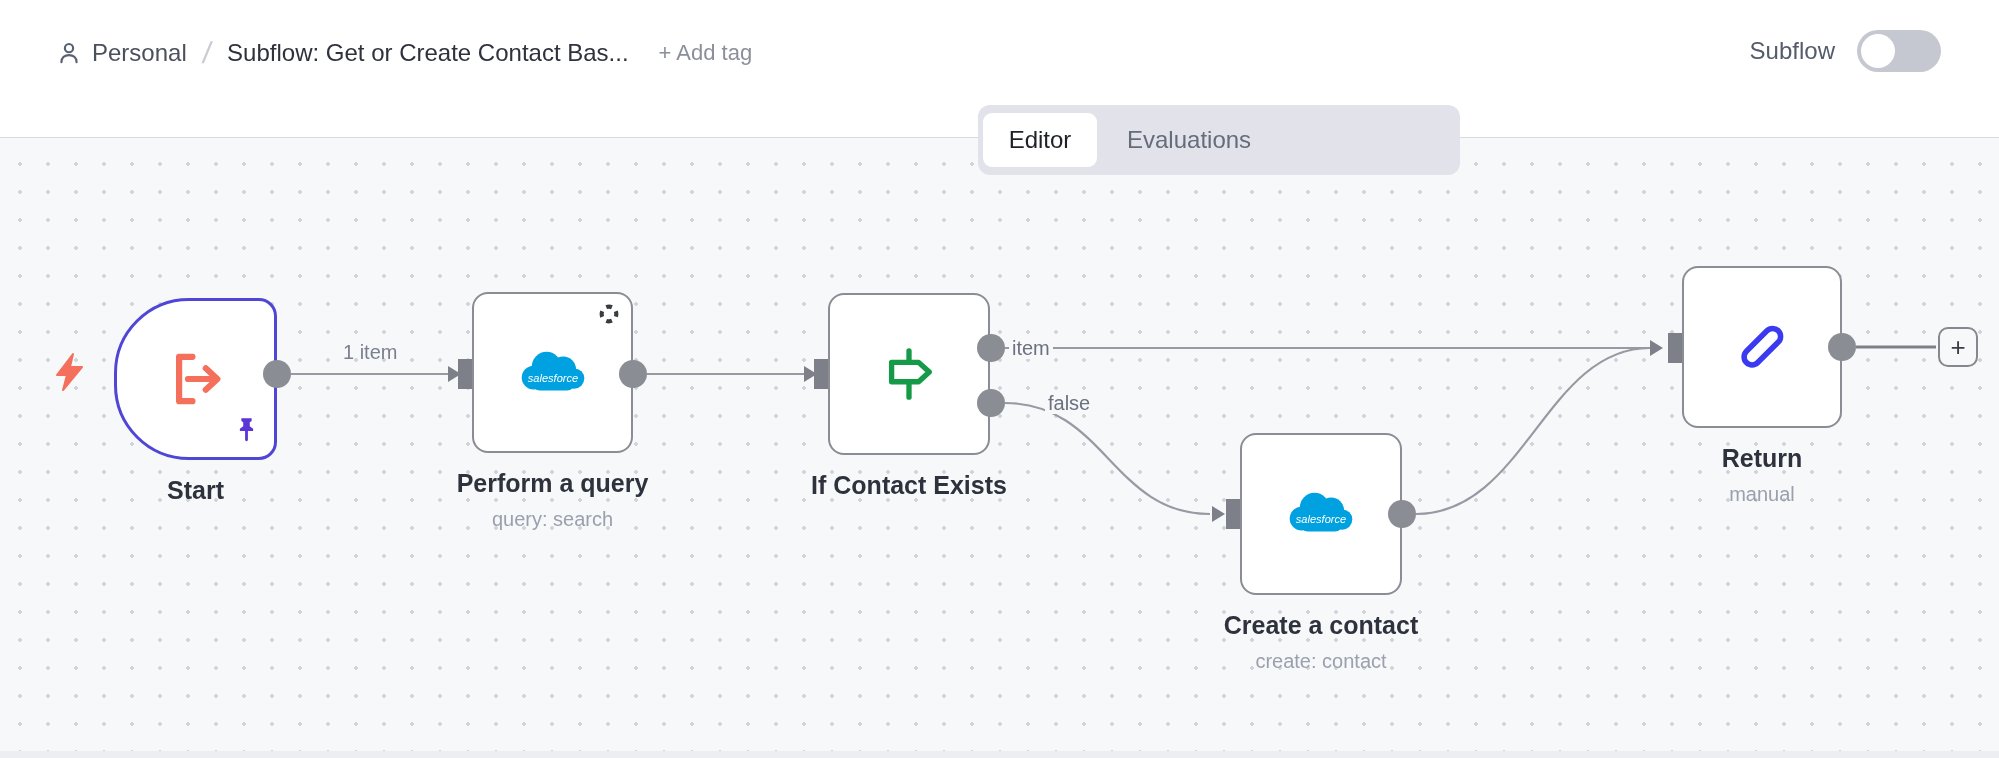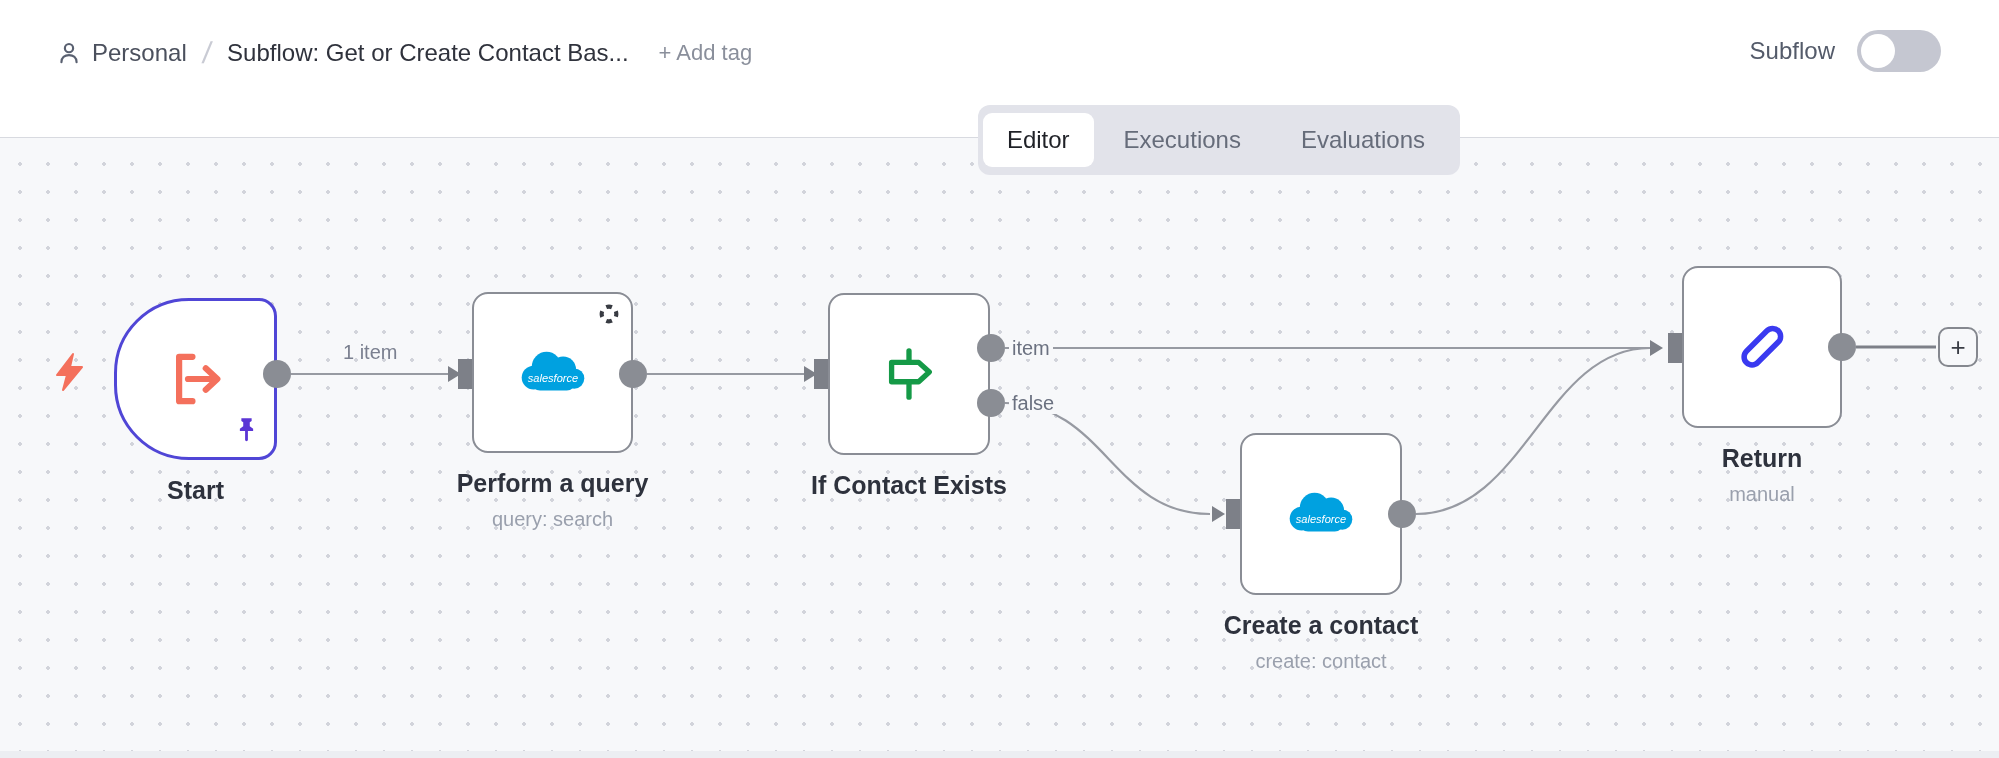--- a/index.html
+++ b/index.html
@@ -80,21 +80,20 @@
   <div class="activation">
     <span class="activation-label">Subflow</span>
     <div class="toggle">
       <div class="toggle-knob"></div>
     </div>
   </div>
 </div>
 
 <div class="tabbar">
   <div class="tab active">Editor</div>
-  <div class="tab">Executions</div>
   <div class="tab">Evaluations</div>
 </div>
 
 <div class="canvas">
 
   <div class="bolt-badge">
     <svg width="34" height="40" viewBox="0 0 34 40">
       <path d="M21 2 L5 23 h10 L11 38 L30 15 H18 Z" fill="#f4705c" stroke="#f4705c" stroke-width="2" stroke-linejoin="round"></path>
     </svg>
   </div>
@@ -203,18 +202,18 @@
     <circle cx="277" cy="236" r="14" fill="#8a8d94"></circle>
     <circle cx="633" cy="236" r="14" fill="#8a8d94"></circle>
     <circle cx="991" cy="210" r="14" fill="#8a8d94"></circle>
     <circle cx="991" cy="265" r="14" fill="#8a8d94"></circle>
     <circle cx="1402" cy="376" r="14" fill="#8a8d94"></circle>
     <circle cx="1842" cy="209" r="14" fill="#8a8d94"></circle>
   </svg>
 
   <span class="conn-label" style="left:343px; top:203px;">1 item</span>
   <span class="port-label" style="left:1009px; top:199px;">item</span>
-  <span class="port-label" style="left:1009px; top:254px;">false</span>
+  <span class="port-label" style="left:1045px; top:254px;">false</span>
 
   <div class="add-node-btn">+</div>
 
   <div class="canvas-bottom-strip"></div>
 </div>
 
 </body></html>

